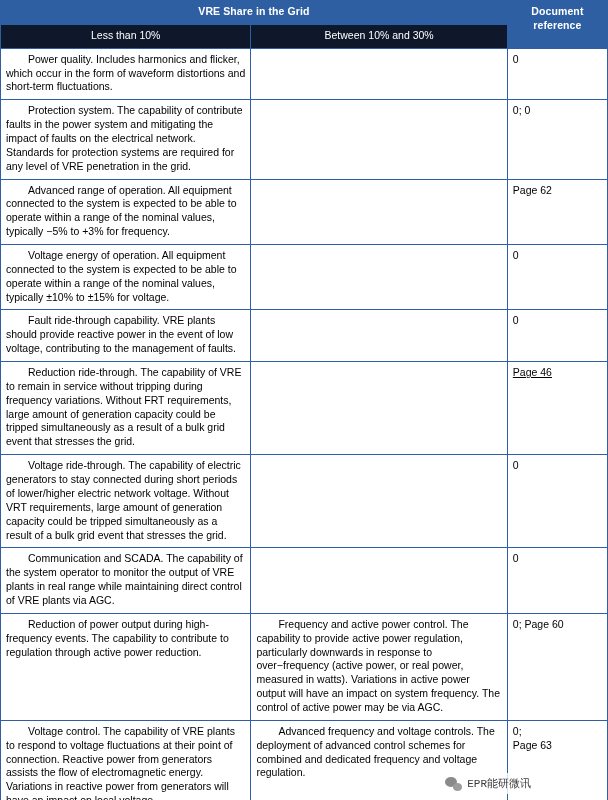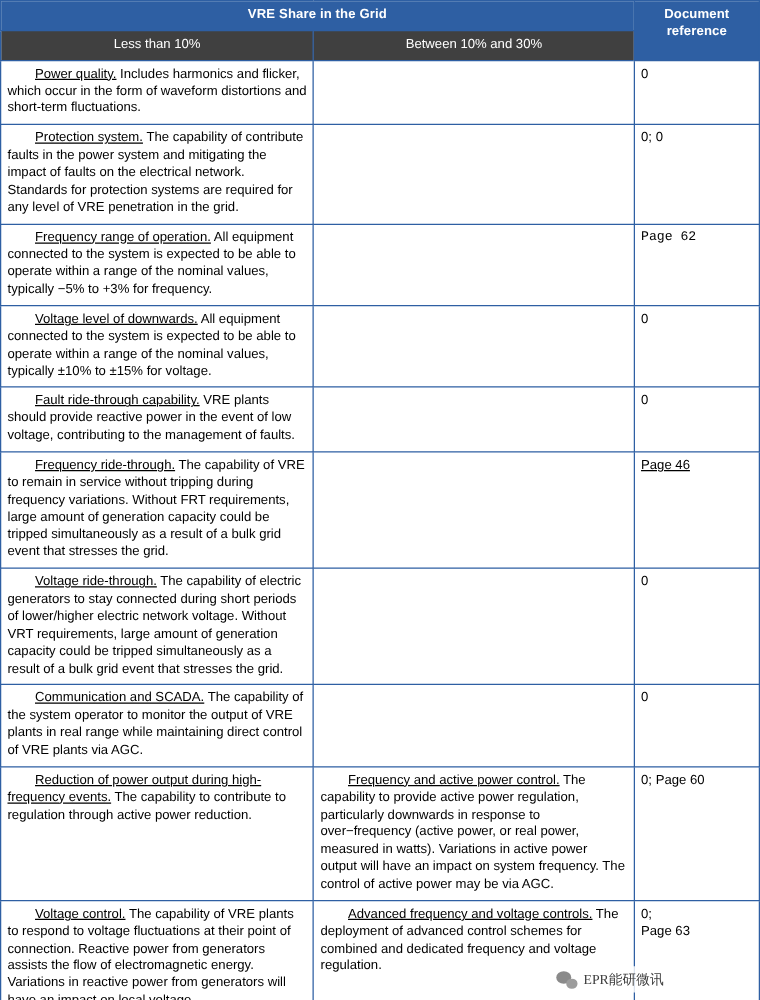--- a/index.html
+++ b/index.html
@@ -37,56 +37,55 @@
   .hdr-main {
     background: #2e5fa3;
     color: #ffffff;
     text-align: center;
     font-weight: bold;
     font-size: 11.5px;
     padding: 4px 4px;
     letter-spacing: 0.1px;
   }
   .hdr-sub {
-    background: #404040;
+    background: #0f172a;
     color: #ffffff;
     text-align: center;
     font-weight: normal;
     font-size: 10.5px;
     padding: 2px 4px 4px 4px;
   }
   .col-a { width: 250px; }
   .col-b { width: 256px; }
   .col-c { width: 100px; }
   .cell-ref {
     font-size: 10.5px;
     color: #000;
   }
   .term {
-    text-decoration: underline;
     padding-left: 22px;
   }
   .cell-text {
     text-align: left;
     word-wrap: break-word;
   }
   
   .watermark {
     position: absolute;
     right: 6px;
     bottom: 6px;
     display: flex;
     align-items: center;
     gap: 5px;
     background: rgba(255,255,255,0.82);
     padding: 3px 7px 3px 5px;
     border-radius: 3px;
     font-size: 11px;
     color: #3c3c3c;
-    font-family: Liberation Serif, serif;
+    font-family: Liberation Mono, monospace;
   }
   .wx-logo {
     width: 17px;
     height: 14px;
     position: relative;
     flex: 0 0 auto;
   }
   .wx-logo .b1, .wx-logo .b2 {
     position: absolute;
     background: #8a8a8a;
@@ -129,36 +128,36 @@
           <td class="cell-text"><span class="term">Power quality.</span><span> Includes harmonics and flicker, which occur in the form of waveform distortions and short-term fluctuations.</span></td>
           <td class="cell-text"></td>
           <td class="cell-ref" style="white-space: pre-line;">0</td>
         </tr>
         <tr>
           <td class="cell-text"><span class="term">Protection system.</span><span> The capability of contribute faults in the power system and mitigating the impact of faults on the electrical network. Standards for protection systems are required for any level of VRE penetration in the grid.</span></td>
           <td class="cell-text"></td>
           <td class="cell-ref" style="white-space: pre-line;">0; 0</td>
         </tr>
         <tr>
-          <td class="cell-text"><span class="term">Frequency range of operation.</span><span> All equipment connected to the system is expected to be able to operate within a range of the nominal values, typically −5% to +3% for frequency.</span></td>
+          <td class="cell-text"><span class="term">Advanced range of operation.</span><span> All equipment connected to the system is expected to be able to operate within a range of the nominal values, typically −5% to +3% for frequency.</span></td>
           <td class="cell-text"></td>
-          <td class="cell-ref" style="white-space: pre-line; font-family: Liberation Mono, monospace;">Page 62</td>
+          <td class="cell-ref" style="white-space: pre-line;">Page 62</td>
         </tr>
         <tr>
-          <td class="cell-text"><span class="term">Voltage level of downwards.</span><span> All equipment connected to the system is expected to be able to operate within a range of the nominal values, typically ±10% to ±15% for voltage.</span></td>
+          <td class="cell-text"><span class="term">Voltage energy of operation.</span><span> All equipment connected to the system is expected to be able to operate within a range of the nominal values, typically ±10% to ±15% for voltage.</span></td>
           <td class="cell-text"></td>
           <td class="cell-ref" style="white-space: pre-line;">0</td>
         </tr>
         <tr>
           <td class="cell-text"><span class="term">Fault ride-through capability.</span><span> VRE plants should provide reactive power in the event of low voltage, contributing to the management of faults.</span></td>
           <td class="cell-text"></td>
           <td class="cell-ref" style="white-space: pre-line;">0</td>
         </tr>
         <tr>
-          <td class="cell-text"><span class="term">Frequency ride-through.</span><span> The capability of VRE to remain in service without tripping during frequency variations. Without FRT requirements, large amount of generation capacity could be tripped simultaneously as a result of a bulk grid event that stresses the grid.</span></td>
+          <td class="cell-text"><span class="term">Reduction ride-through.</span><span> The capability of VRE to remain in service without tripping during frequency variations. Without FRT requirements, large amount of generation capacity could be tripped simultaneously as a result of a bulk grid event that stresses the grid.</span></td>
           <td class="cell-text"></td>
           <td class="cell-ref" style="white-space: pre-line; text-decoration: underline;">Page 46</td>
         </tr>
         <tr>
           <td class="cell-text"><span class="term">Voltage ride-through.</span><span> The capability of electric generators to stay connected during short periods of lower/higher electric network voltage. Without VRT requirements, large amount of generation capacity could be tripped simultaneously as a result of a bulk grid event that stresses the grid.</span></td>
           <td class="cell-text"></td>
           <td class="cell-ref" style="white-space: pre-line;">0</td>
         </tr>
         <tr>
           <td class="cell-text"><span class="term">Communication and SCADA.</span><span> The capability of the system operator to monitor the output of VRE plants in real range while maintaining direct control of VRE plants via AGC.</span></td>

